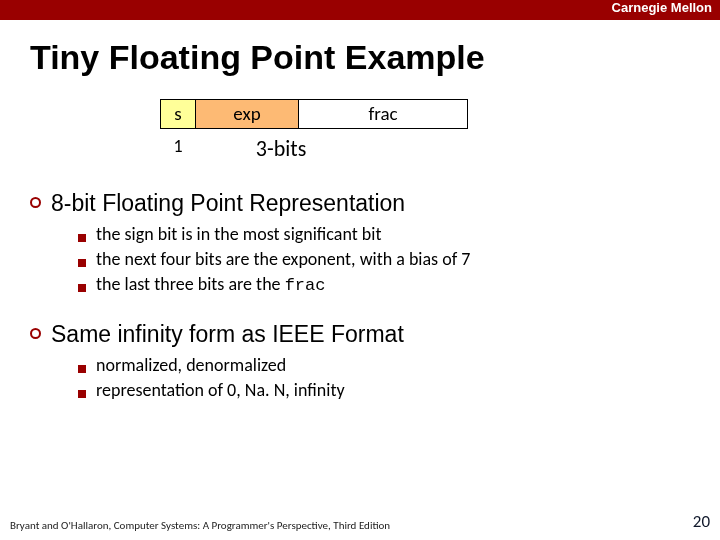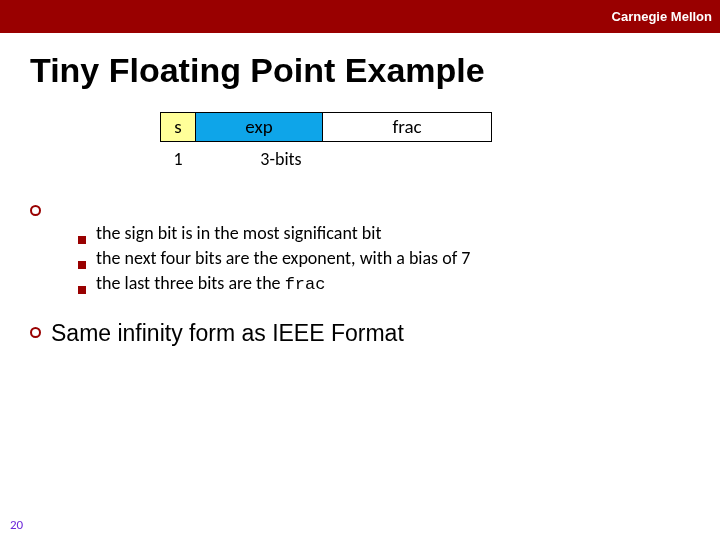--- a/index.html
+++ b/index.html
@@ -6,24 +6,24 @@
   body {
     width: 720px;
     height: 540px;
     background: #fff;
     font-family: Arial, Helvetica, sans-serif;
     position: relative;
     overflow: hidden;
   }
   .topbar {
     background: #990000;
-    height: 33px;
+    height: 20px;
     display: flex;
     justify-content: flex-end;
-    align-items: center;
+    align-items: flex-start;
     padding-right: 8px;
   }
   .brand {
     color: #fff;
     font-weight: bold;
     font-size: 13px;
   }
   .title {
     font-size: 34px;
     font-weight: bold;
@@ -40,29 +40,29 @@
   }
   .cell {
     border: 1px solid #000;
     text-align: center;
     font-family: Calibri, Arial, sans-serif;
     font-size: 19px;
     line-height: 28px;
     height: 30px;
   }
   .c-s { width: 36px; background: #ffff99; }
-  .c-exp { width: 128px; background: #0ea5e9; margin-left: -1px; }
+  .c-exp { width: 104px; background: #fdba74; margin-left: -1px; }
   .c-frac { width: 170px; background: #fff; margin-left: -1px; }
   .widths-row {
     display: flex;
     margin-top: 4px;
   }
   .w-s { width: 36px; text-align: center; font-family: Calibri, Arial, sans-serif; font-size: 18px; }
   .w-exp { width: 120px; text-align: center; font-family: Calibri, Arial, sans-serif; font-size: 18px; }
-  .w-frac { width: 170px; text-align: center; font-family: Calibri, Arial, sans-serif; font-size: 18px; }
+  .w-frac { width: 170px; text-align: center; font-family: Calibri, Arial, sans-serif; font-size: 22px; }
   .content {
     margin: 0 30px;
   }
   .point {
     display: flex;
     align-items: flex-start;
     margin-bottom: 6px;
   }
   .hollow-bullet {
     width: 11px;
@@ -77,21 +77,21 @@
     font-size: 23px;
     font-weight: normal;
     color: #000;
   }
   .sub-list {
     margin-left: 48px;
     margin-bottom: 26px;
   }
   .sub-item {
     display: flex;
-    align-items: flex-end;
+    align-items: center;
     margin-bottom: 3px;
   }
   .square-bullet {
     width: 8px;
     height: 8px;
     background: #990000;
     margin-top: 7px;
     margin-right: 10px;
     flex-shrink: 0;
   }
@@ -113,22 +113,22 @@
     justify-content: space-between;
     align-items: flex-end;
   }
   .attribution {
     font-family: Calibri, Arial, sans-serif;
     font-size: 11px;
     color: #222;
   }
   .pagenum {
     font-family: Calibri, Arial, sans-serif;
-    font-size: 13px;
-    color: #6d28d9;
+    font-size: 17px;
+    color: #0f172a;
   }
 </style>
 </head>
 <body>
 
 <div class="topbar">
   <span class="brand">Carnegie Mellon</span>
 </div>
 
 <h1 class="title">Tiny Floating Point Example</h1>
@@ -142,20 +142,21 @@
   <div class="widths-row">
     <div class="w-s">1</div>
     <div class="w-frac">3-bits</div>
   </div>
 </div>
 
 <div class="content">
 
   <div class="point">
     <span class="hollow-bullet"></span>
+    <span class="point-text">8-bit Floating Point Representation</span>
   </div>
   <div class="sub-list">
     <div class="sub-item">
       <span class="square-bullet"></span>
       <span class="sub-text">the sign bit is in the most significant bit</span>
     </div>
     <div class="sub-item">
       <span class="square-bullet"></span>
       <span class="sub-text">the next four bits are the exponent, with a bias of 7</span>
     </div>
@@ -165,19 +166,28 @@
         <span>the last three bits are the </span><span class="mono-word">frac</span>
       </span>
     </div>
   </div>
 
   <div class="point">
     <span class="hollow-bullet"></span>
     <span class="point-text">Same infinity form as IEEE Format</span>
   </div>
   <div class="sub-list">
+    <div class="sub-item">
+      <span class="square-bullet"></span>
+      <span class="sub-text">normalized, denormalized</span>
+    </div>
+    <div class="sub-item">
+      <span class="square-bullet"></span>
+      <span class="sub-text">representation of 0, Na. N, infinity</span>
+    </div>
   </div>
 
 </div>
 
 <div class="footer">
+  <span class="attribution">Bryant and O'Hallaron, Computer Systems: A Programmer's Perspective, Third Edition</span>
   <span class="pagenum">20</span>
 </div>
 
 </body></html>

